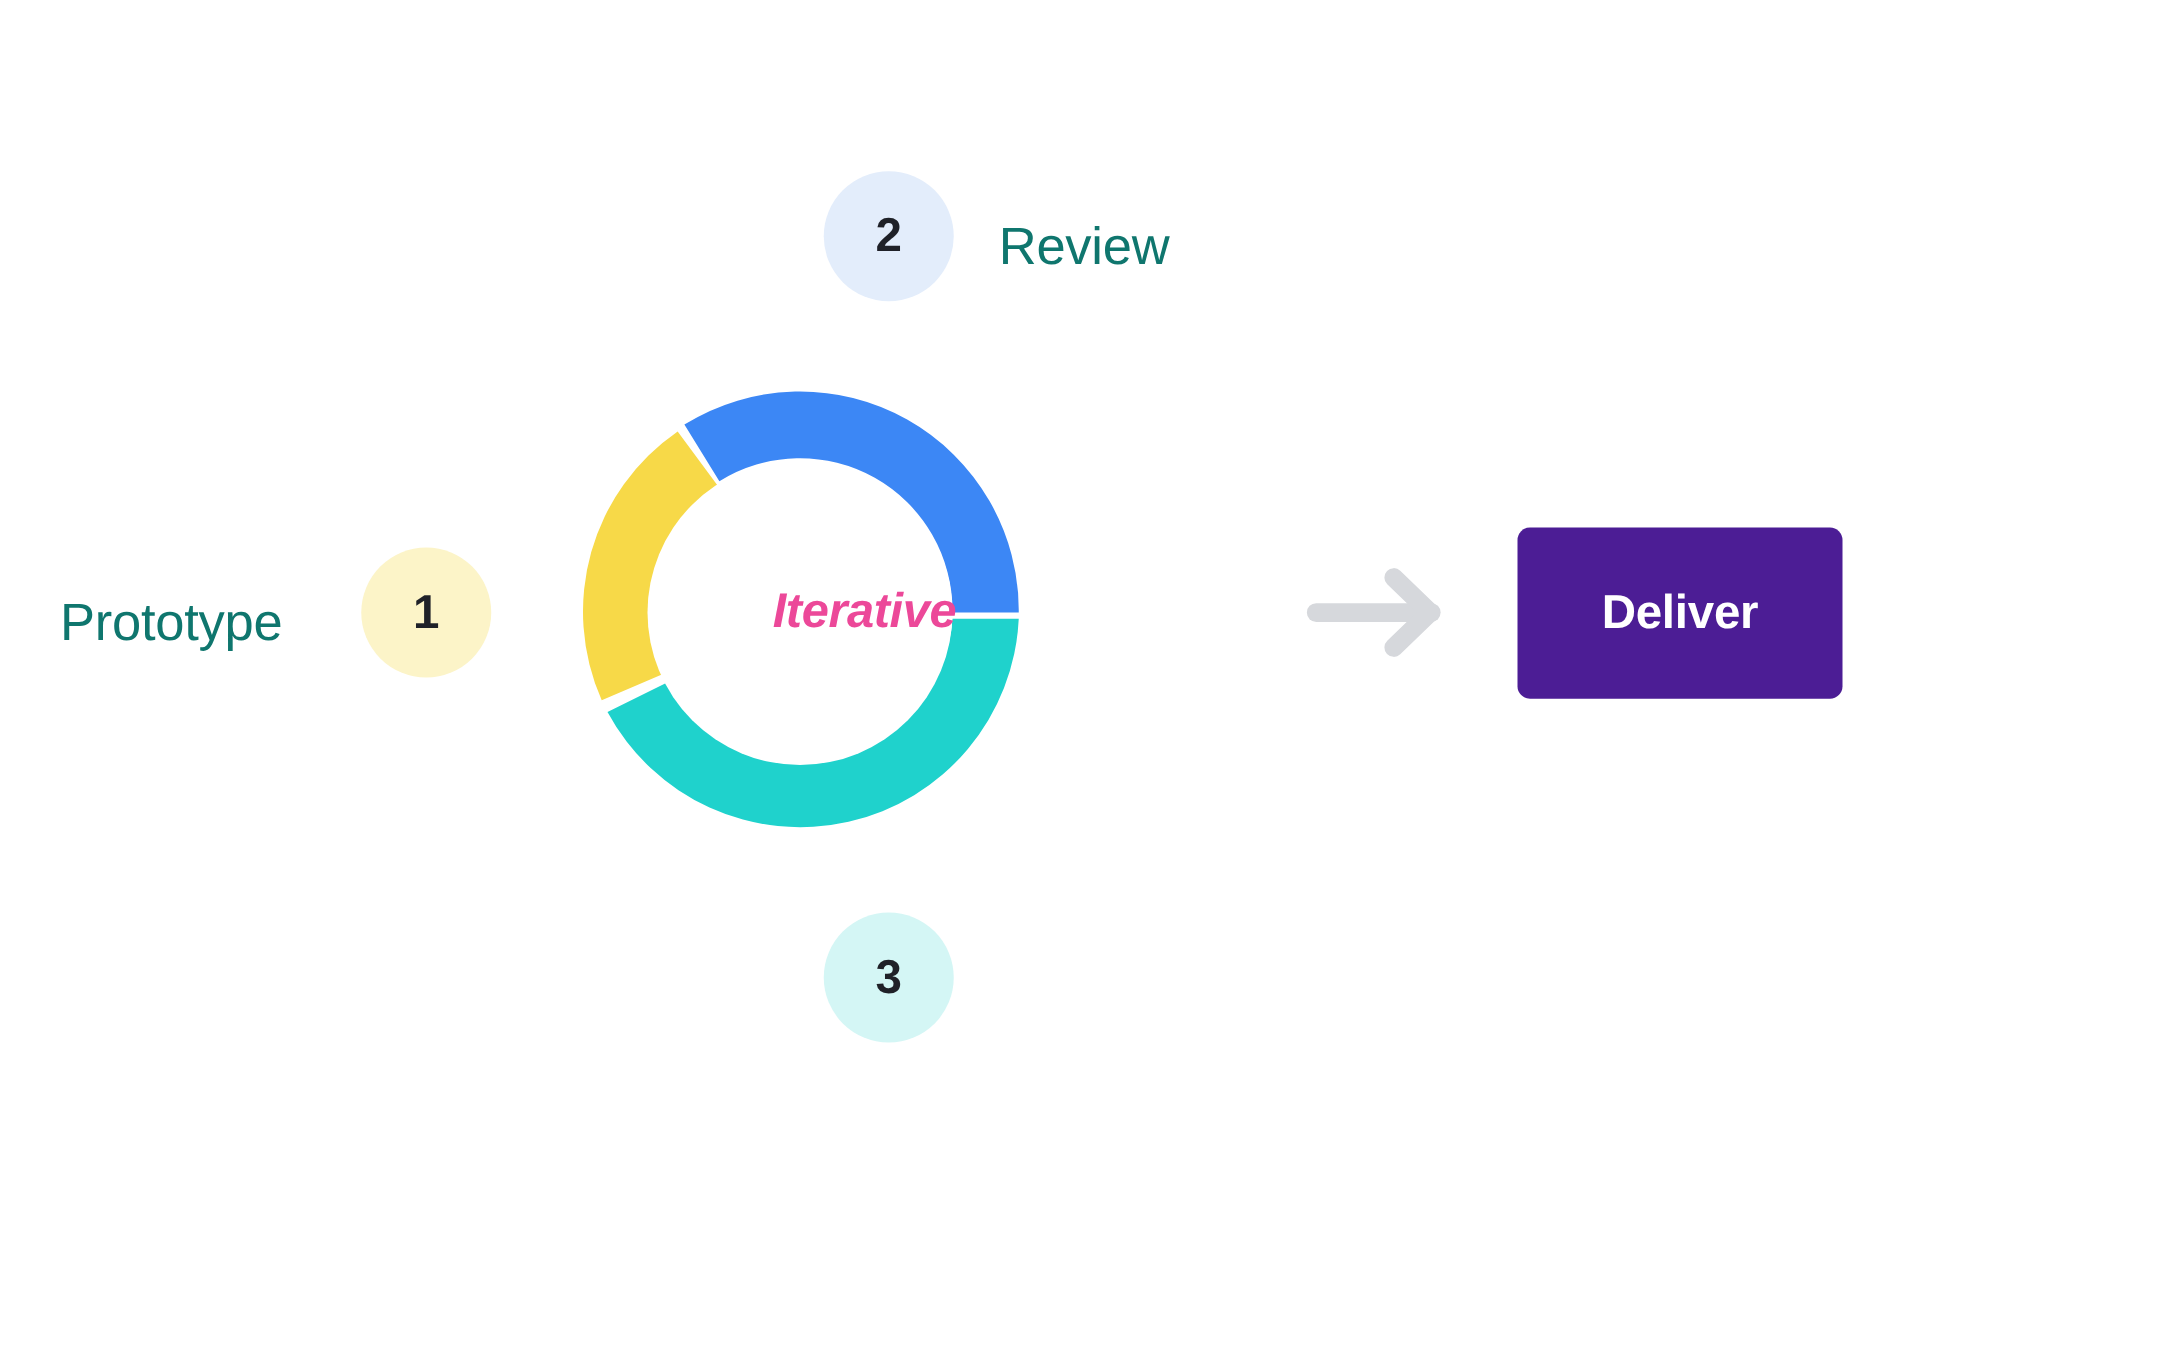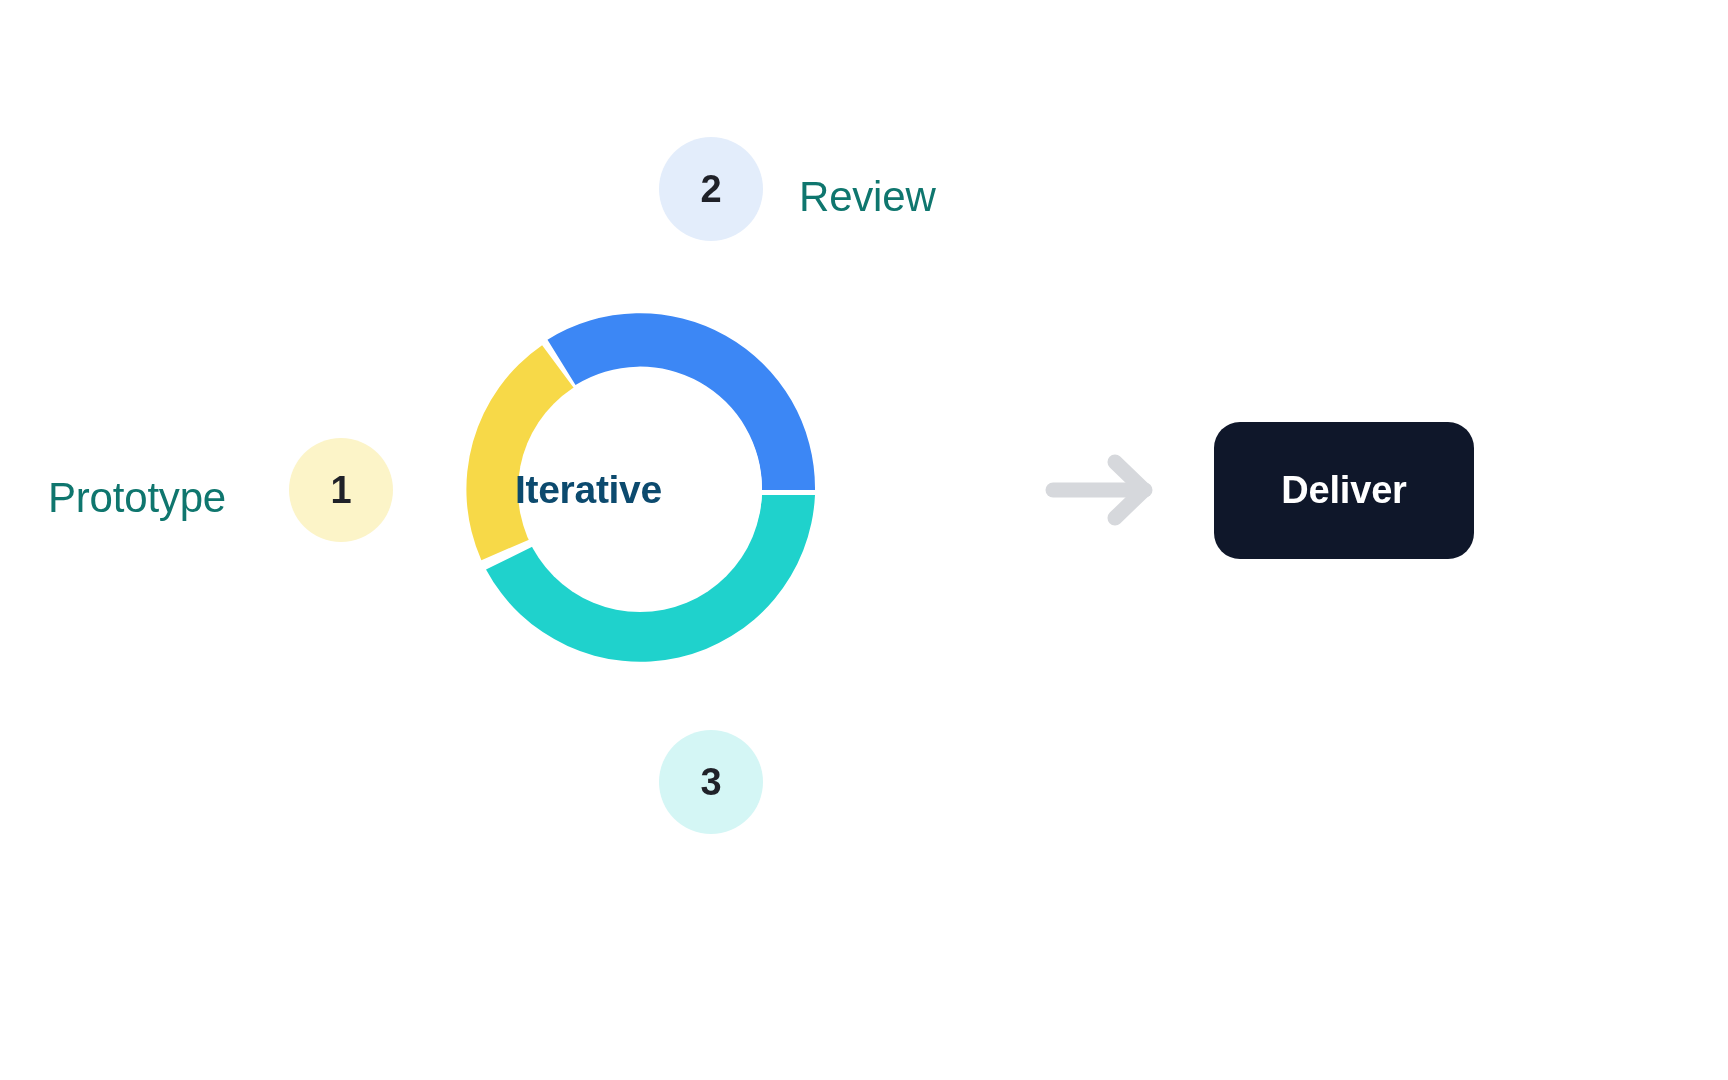--- a/index.html
+++ b/index.html
@@ -38,27 +38,28 @@
     height: 400px;
     overflow: visible;
   }
 
   .center-text {
     position: absolute;
     left: 50%;
     top: 50%;
     transform: translate(-50%, -50%);
     width: 250px;
-    text-align: left;
+    text-align: right;
     font-size: 39px;
     font-weight: bold;
     line-height: 1.18;
     letter-spacing: -0.3px;
-    color: #0c4a6e;
+    color: #ec4899;
     pointer-events: none;
+    font-style: italic;
   }
 
   
   .badge {
     position: absolute;
     width: 104px;
     height: 104px;
     border-radius: 50%;
     display: flex;
     align-items: center;
@@ -88,22 +89,22 @@
     height: 84px;
   }
 
   
   #deliver-button {
     position: absolute;
     left: 1214px;
     top: 422px;
     width: 260px;
     height: 137px;
-    background: #0f172a;
-    border-radius: 26px;
+    background: #4c1d95;
+    border-radius: 10px;
     display: flex;
     align-items: center;
     justify-content: center;
     cursor: pointer;
   }
   #deliver-button .label {
     color: #ffffff;
     font-size: 38px;
     font-weight: bold;
     letter-spacing: -0.2px;

